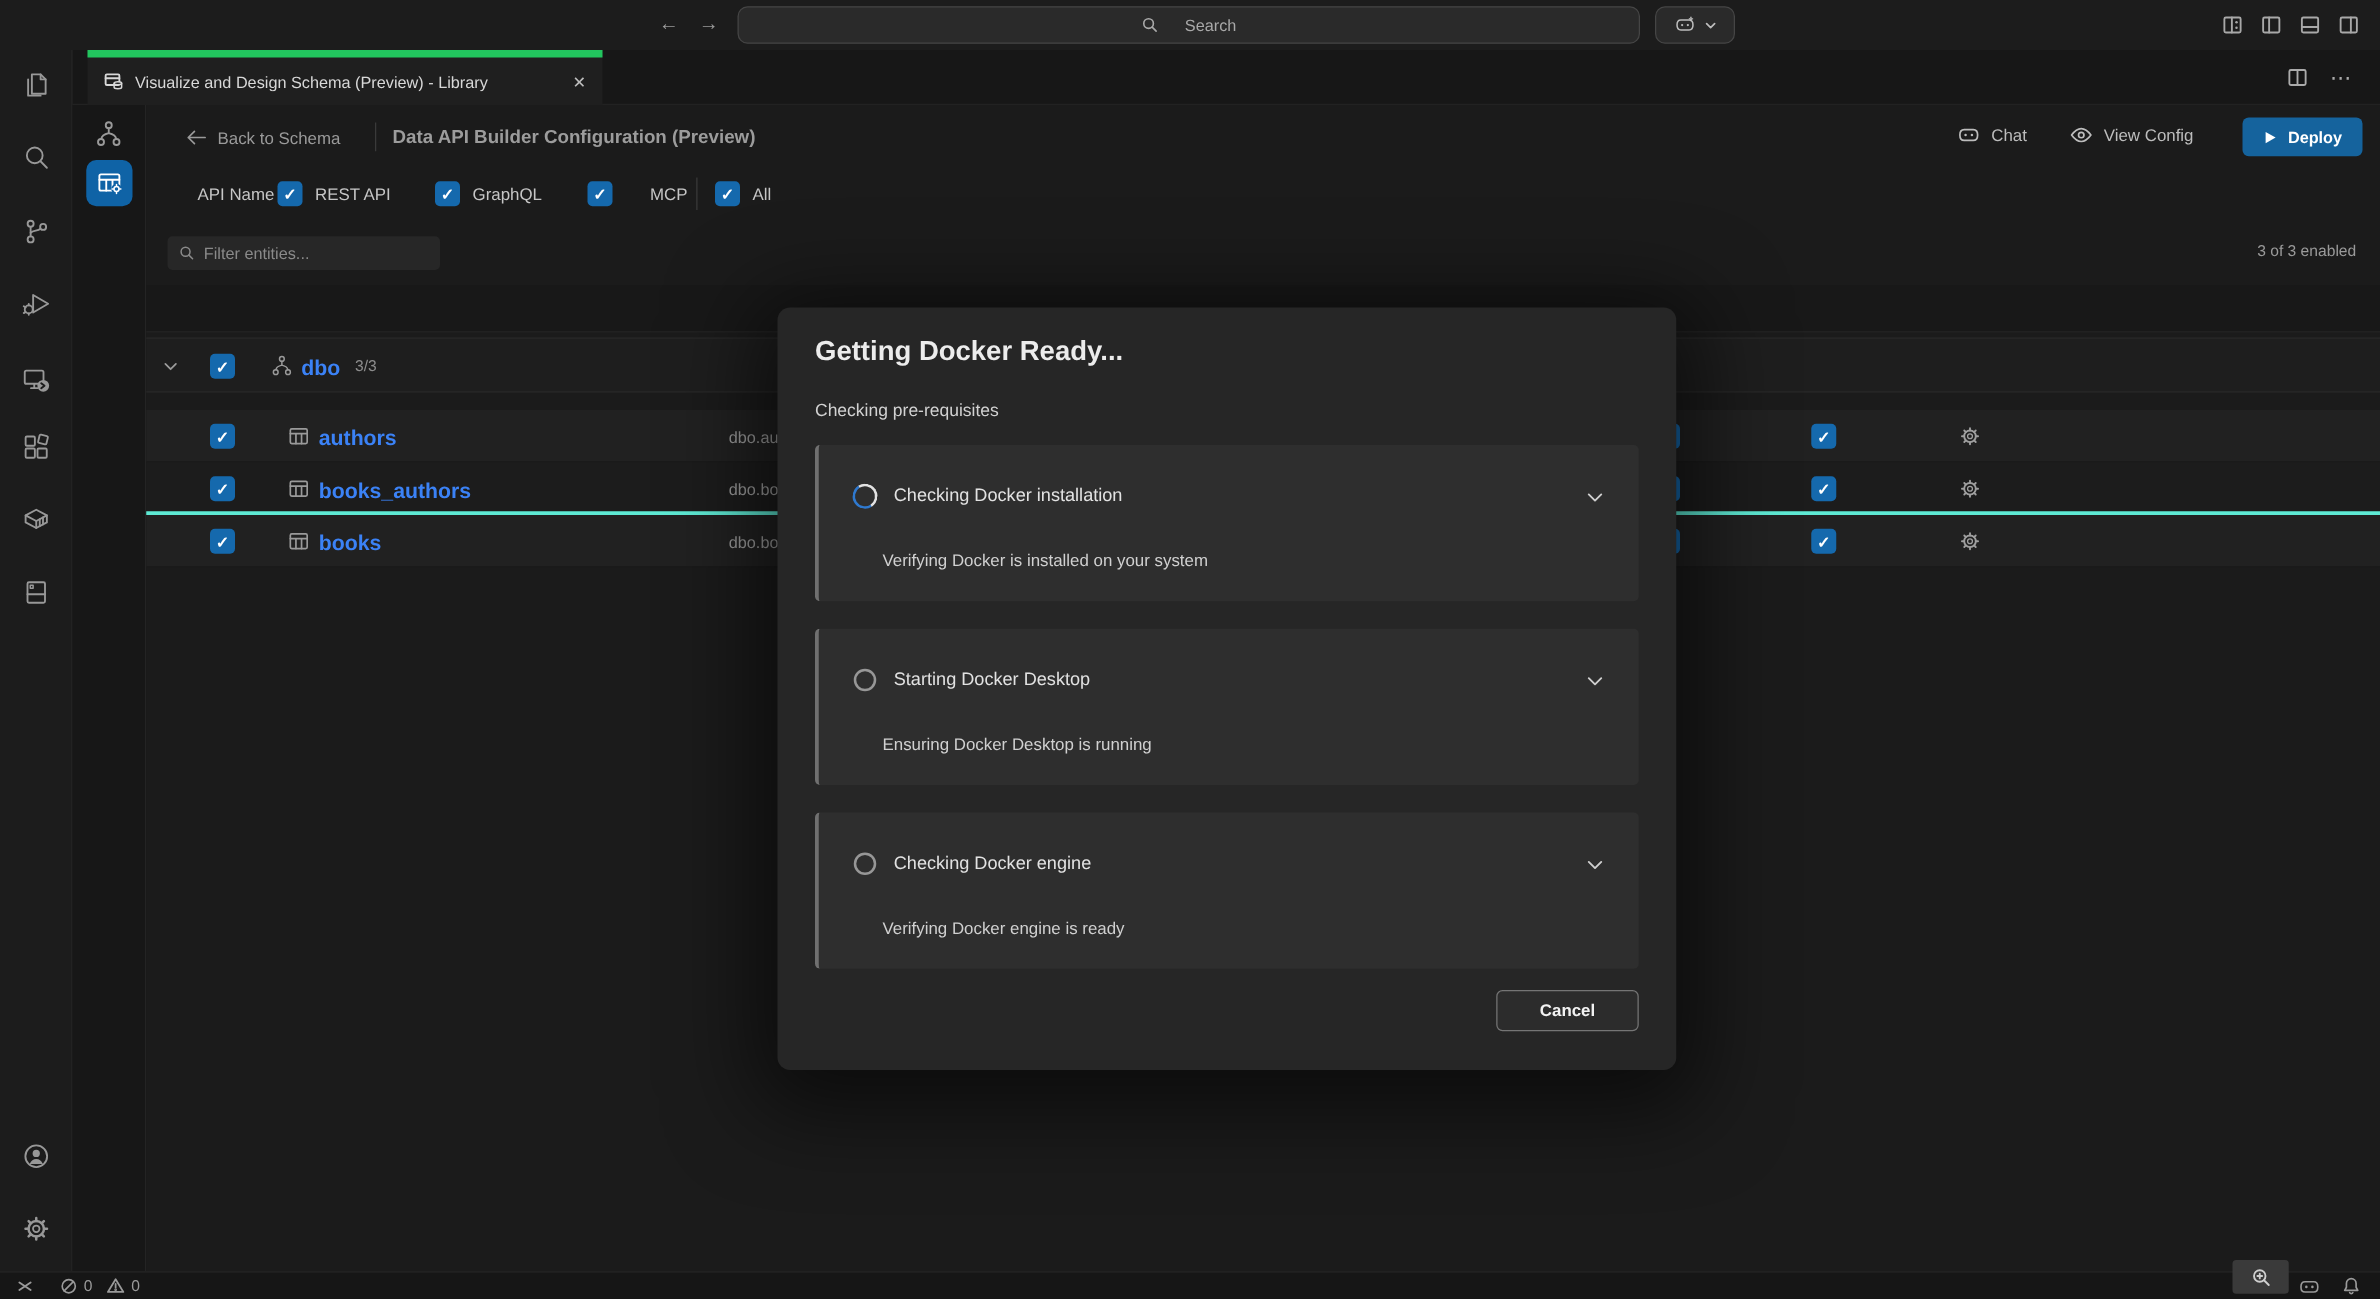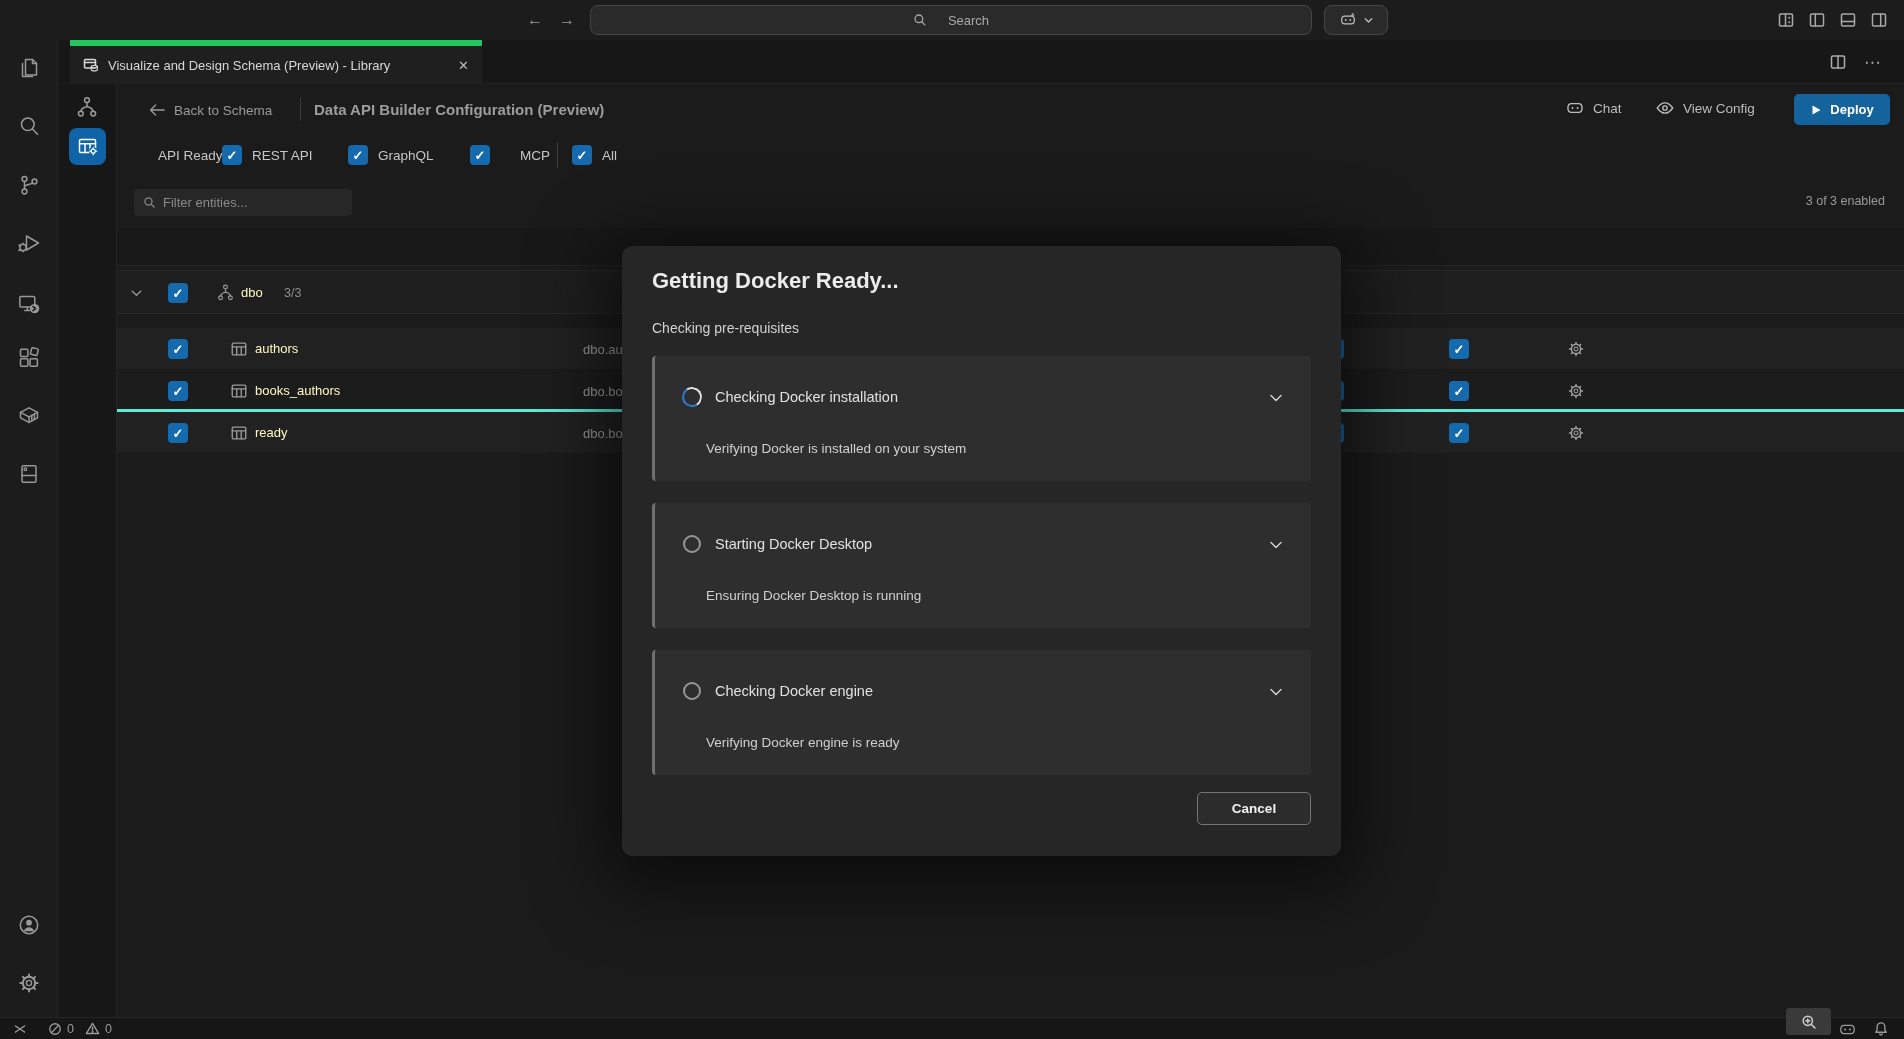--- a/index.html
+++ b/index.html
@@ -77,21 +77,21 @@
   .tbl-head{position:absolute;left:0;top:144px;width:1787px;height:38px;background:#181818;border-bottom:1px solid #242424}
   .th{position:absolute;top:157px;font-size:13px;color:#9b9b9b}
   .th-cb{top:153px}
   .group-row{position:absolute;left:0;top:186px;width:1787px;height:44px;background:#1e1e1e;
     border-top:1px solid #282828;border-bottom:1px solid #282828;cursor:pointer}
   .entity-row{position:absolute;left:0;width:1787px;height:42px;cursor:pointer}
   .row-a{top:244px;background:#212121;border-bottom:1px solid #191919}
   .row-b{top:286px;background:#1c1c1c;border-bottom:3px solid #5eead4}
   .row-c{top:328px;background:#212121;border-bottom:1px solid #191919}
   .cell-icon{position:absolute;color:#9a9a9a}
-  .ename{position:absolute;font-size:13px;font-weight:normal;color:#fef9c3;white-space:nowrap}
+  .ename{position:absolute;font-size:17px;font-weight:bold;color:#3b82f6;white-space:nowrap}
   .esrc{position:absolute;left:466px;top:14px;font-size:13px;color:#9a9a9a;white-space:nowrap}
   .gcount{position:absolute;left:167px;top:15px;font-size:12.5px;color:#8d8d8d}
   .row-gear{position:absolute;left:1450px;top:12px;width:18px;height:18px;color:#a0a0a0;cursor:pointer}
 
   
   .modal{position:absolute;left:622px;top:246px;width:719px;height:610px;background:#262626;border-radius:10px;
     box-shadow:0 14px 70px 18px rgba(0,0,0,.58);z-index:50}
   .m-title{position:absolute;left:30px;top:22px;font-size:22px;font-weight:bold;color:#ececec}
   .m-sub{position:absolute;left:30px;top:74px;font-size:14px;color:#d2d2d2}
   .step-card{position:absolute;left:30px;width:659px;height:125px;background:#2e2e2e;border-radius:4px;
@@ -304,21 +304,21 @@
         </svg>
       <span>View Config</span>
     </div>
     <div class="deploy-btn">
       <svg width="12" height="12" viewBox="0 0 12 12">
         <path d="M2.5 1.5l8 4.5-8 4.5z" fill="currentColor" stroke="none"></path>
         </svg>
       <span>Deploy</span>
     </div>
 
-    <span class="api-label">API Ready</span>
+    <span class="api-label">API Name</span>
     <div class="cb api-cb" style="left:105px"></div>
     <span class="api-opt-label" style="left:135px">REST API</span>
     <div class="cb api-cb" style="left:231px"></div>
     <span class="api-opt-label" style="left:261px">GraphQL</span>
     <div class="cb api-cb" style="left:353px"></div>
     <span class="api-opt-label" style="left:403px">MCP</span>
     <div class="api-div"></div>
     <div class="cb api-cb" style="left:455px"></div>
     <span class="api-opt-label" style="left:485px">All</span>
 
@@ -396,21 +396,21 @@
         <path d="M12 3.4v2.4M12 18.2v2.4M3.4 12h2.4M18.2 12h2.4M5.9 5.9l1.7 1.7M16.4 16.4l1.7 1.7M18.1 5.9l-1.7 1.7M7.6 16.4l-1.7 1.7" stroke-width="2"></path>
         </svg>
     </div>
 
     <div class="entity-row row-c">
       <div class="cb" style="left:51px;top:11px"></div>
       <svg class="cell-icon" style="left:113px;top:12px" width="18" height="18" viewBox="0 0 20 20" stroke-width="1.4">
         <rect x="2.5" y="3.5" width="15" height="13" rx="1.3"></rect>
           <path d="M2.5 7.6h15M7.5 7.6v8.9M12.5 7.6v8.9"></path>
         </svg>
-      <span class="ename" style="left:138px;top:13px">ready</span>
+      <span class="ename" style="left:138px;top:13px">books</span>
       <span class="esrc">dbo.books</span>
       <div class="cb" style="left:959px;top:11px"></div>
       <div class="cb" style="left:1085px;top:11px"></div>
       <div class="cb" style="left:1207px;top:11px"></div>
       <div class="cb" style="left:1332px;top:11px"></div>
       <svg class="row-gear" viewBox="0 0 24 24">
         <circle cx="12" cy="12" r="6.2" stroke-width="2"></circle>
           <circle cx="12" cy="12" r="2.6" stroke-width="1.4"></circle>
         <path d="M12 3.4v2.4M12 18.2v2.4M3.4 12h2.4M18.2 12h2.4M5.9 5.9l1.7 1.7M16.4 16.4l1.7 1.7M18.1 5.9l-1.7 1.7M7.6 16.4l-1.7 1.7" stroke-width="2"></path>
         </svg>

